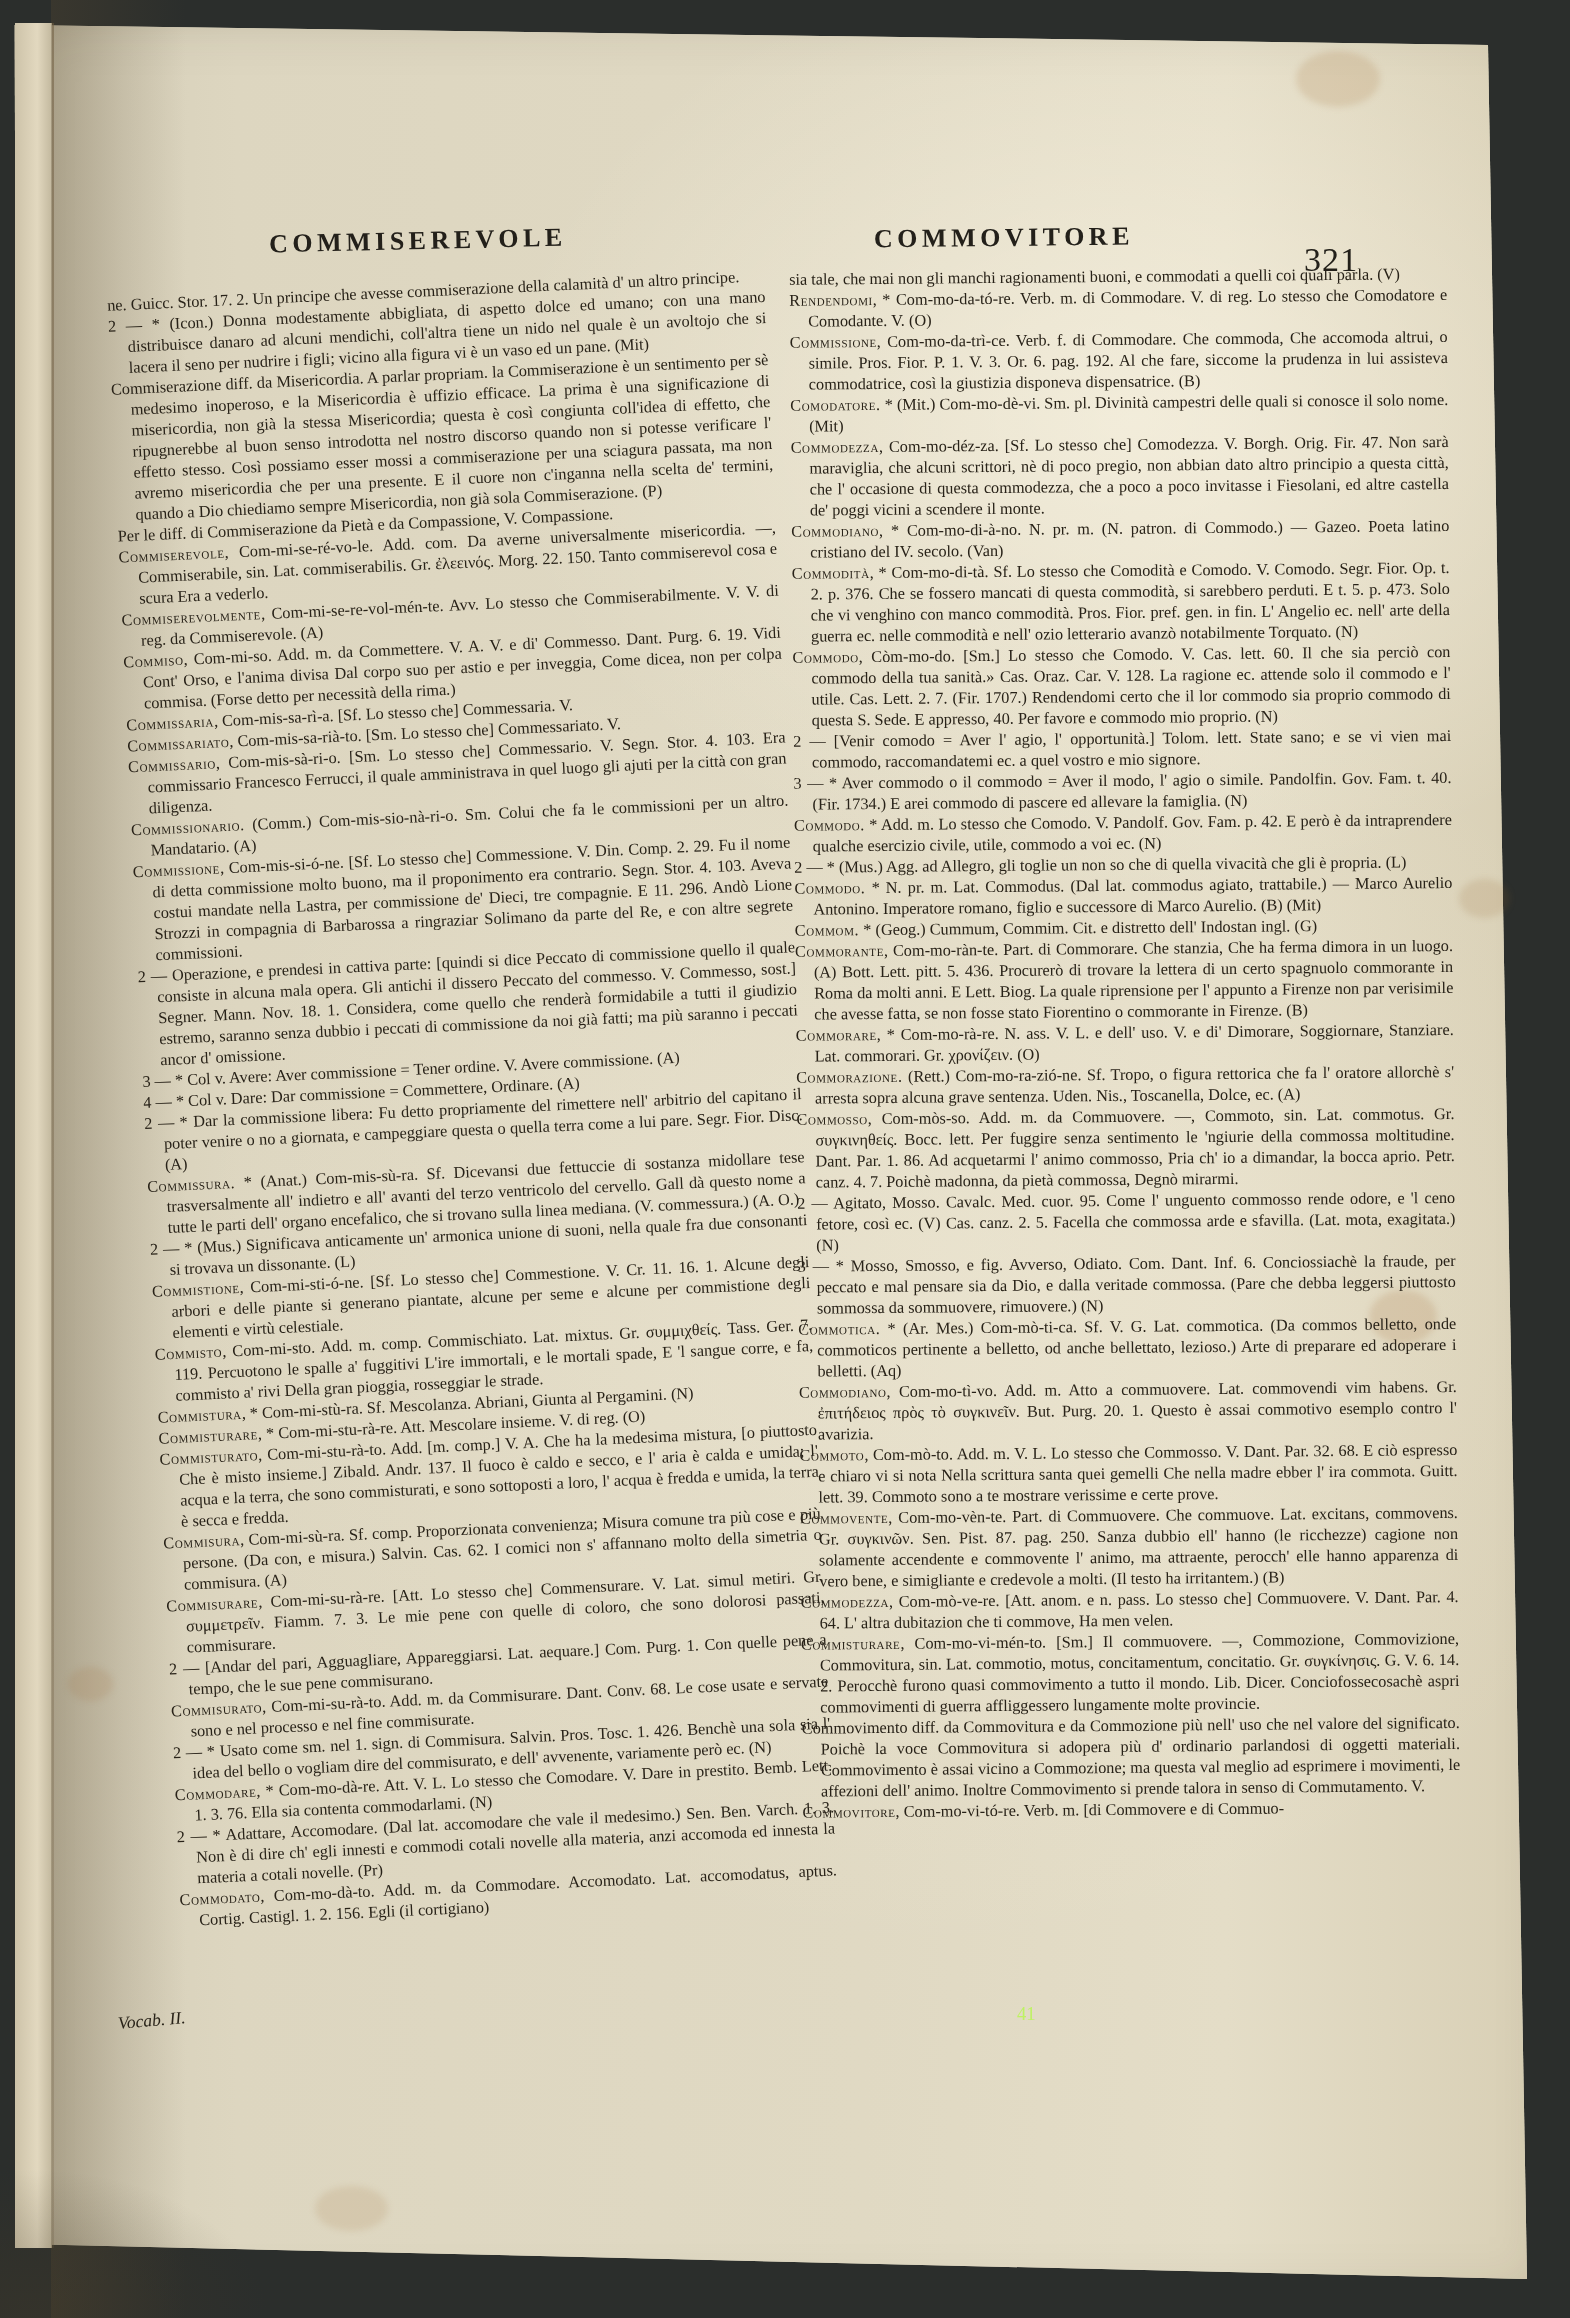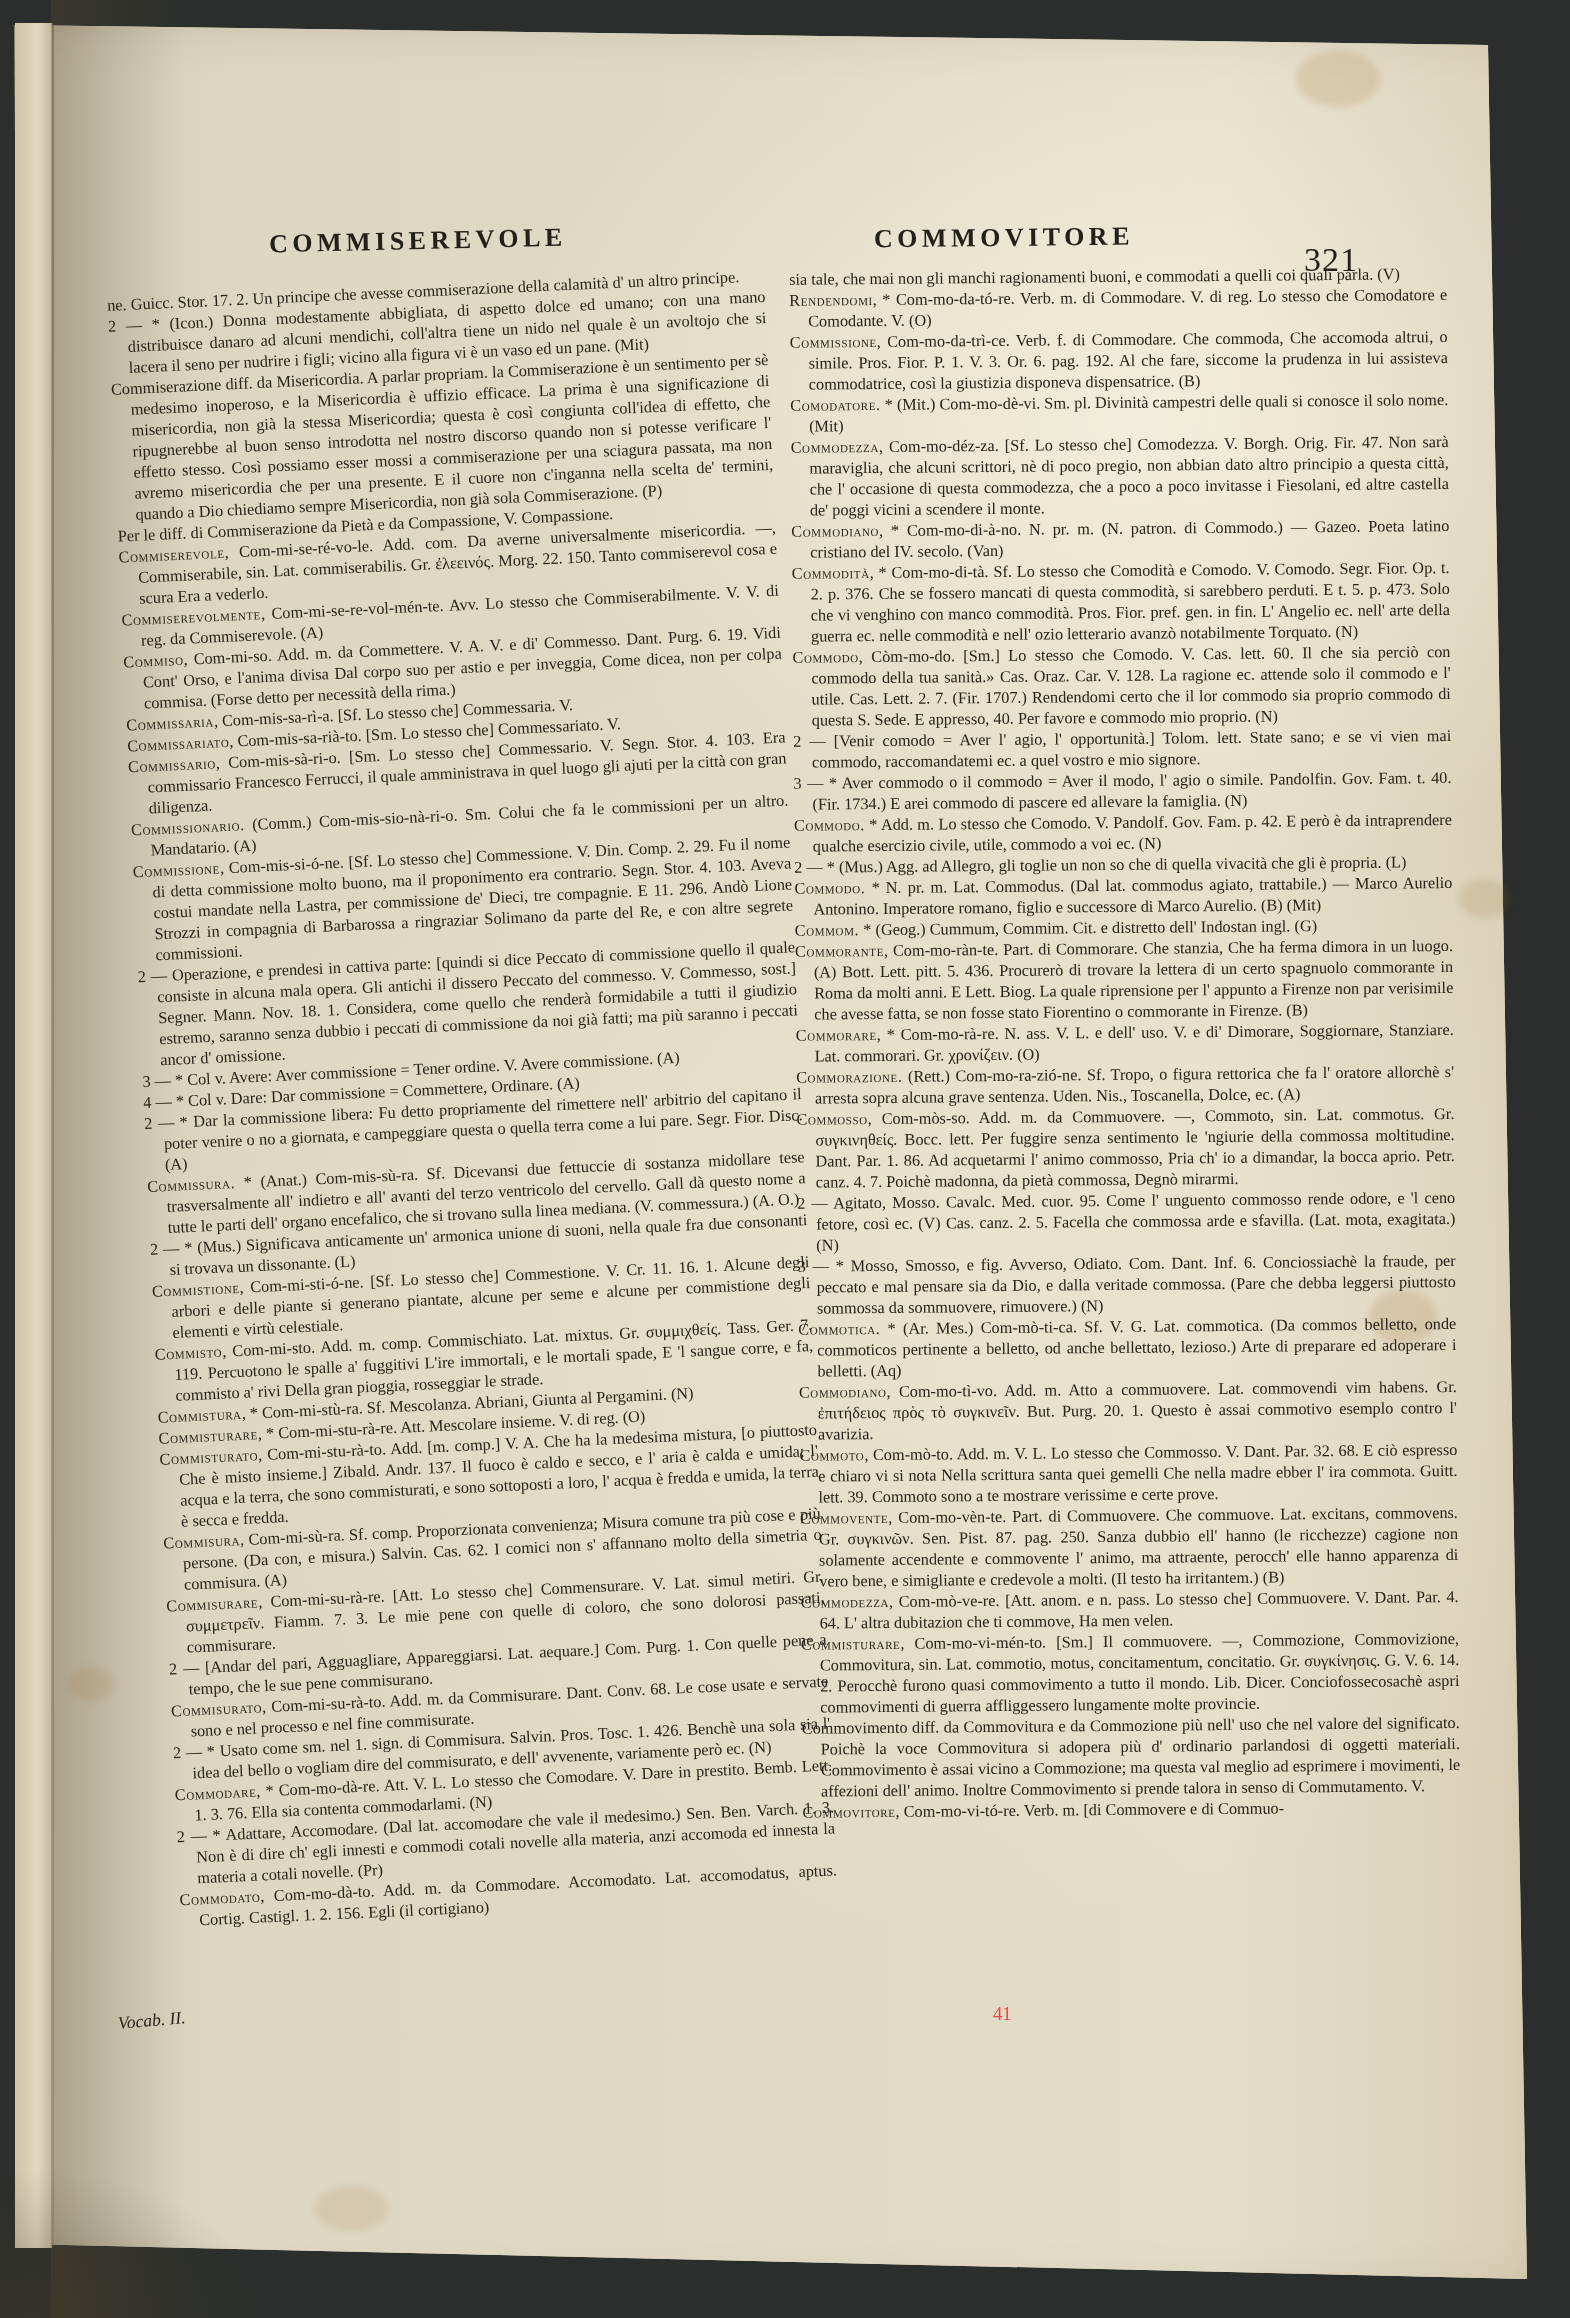--- a/index.html
+++ b/index.html
@@ -27,21 +27,21 @@
   .runhead{position:absolute;font-size:26px;font-weight:600;letter-spacing:4.5px;color:#23201a;}
   .pageno{position:absolute;font-size:34px;color:#23201a;letter-spacing:1.1px;}
   
   .col{position:absolute;width:658px;max-height:1774px;overflow:hidden;
        font-size:16.3px;line-height:21px;text-align:justify;color:#282218;}
   .col p{margin:0;text-indent:-1.15em;padding-left:1.15em;}
   .hw{font-variant:small-caps;letter-spacing:0.6px;}
   .left-col{left:106px;top:265px;transform:rotate(-2.6deg);transform-origin:top right;}
   .right-col{left:789px;top:263px;transform:rotate(-0.5deg);transform-origin:top right;}
   .catchword{position:absolute;font-style:italic;font-size:17.5px;transform:rotate(-5deg);color:#282218;}
-  .signature{position:absolute;font-size:18.6px;color:#ef4444;}
+  .signature{position:absolute;font-size:18.6px;color:#bef264;margin-left:24px;}
 </style>
 </head>
 <body>
 
 <div id="stage">
 
   <div class="paper"></div>
   <div class="edge-strip"></div>
   <div class="edge-crease"></div>
   <div class="gutter-shade"></div>

